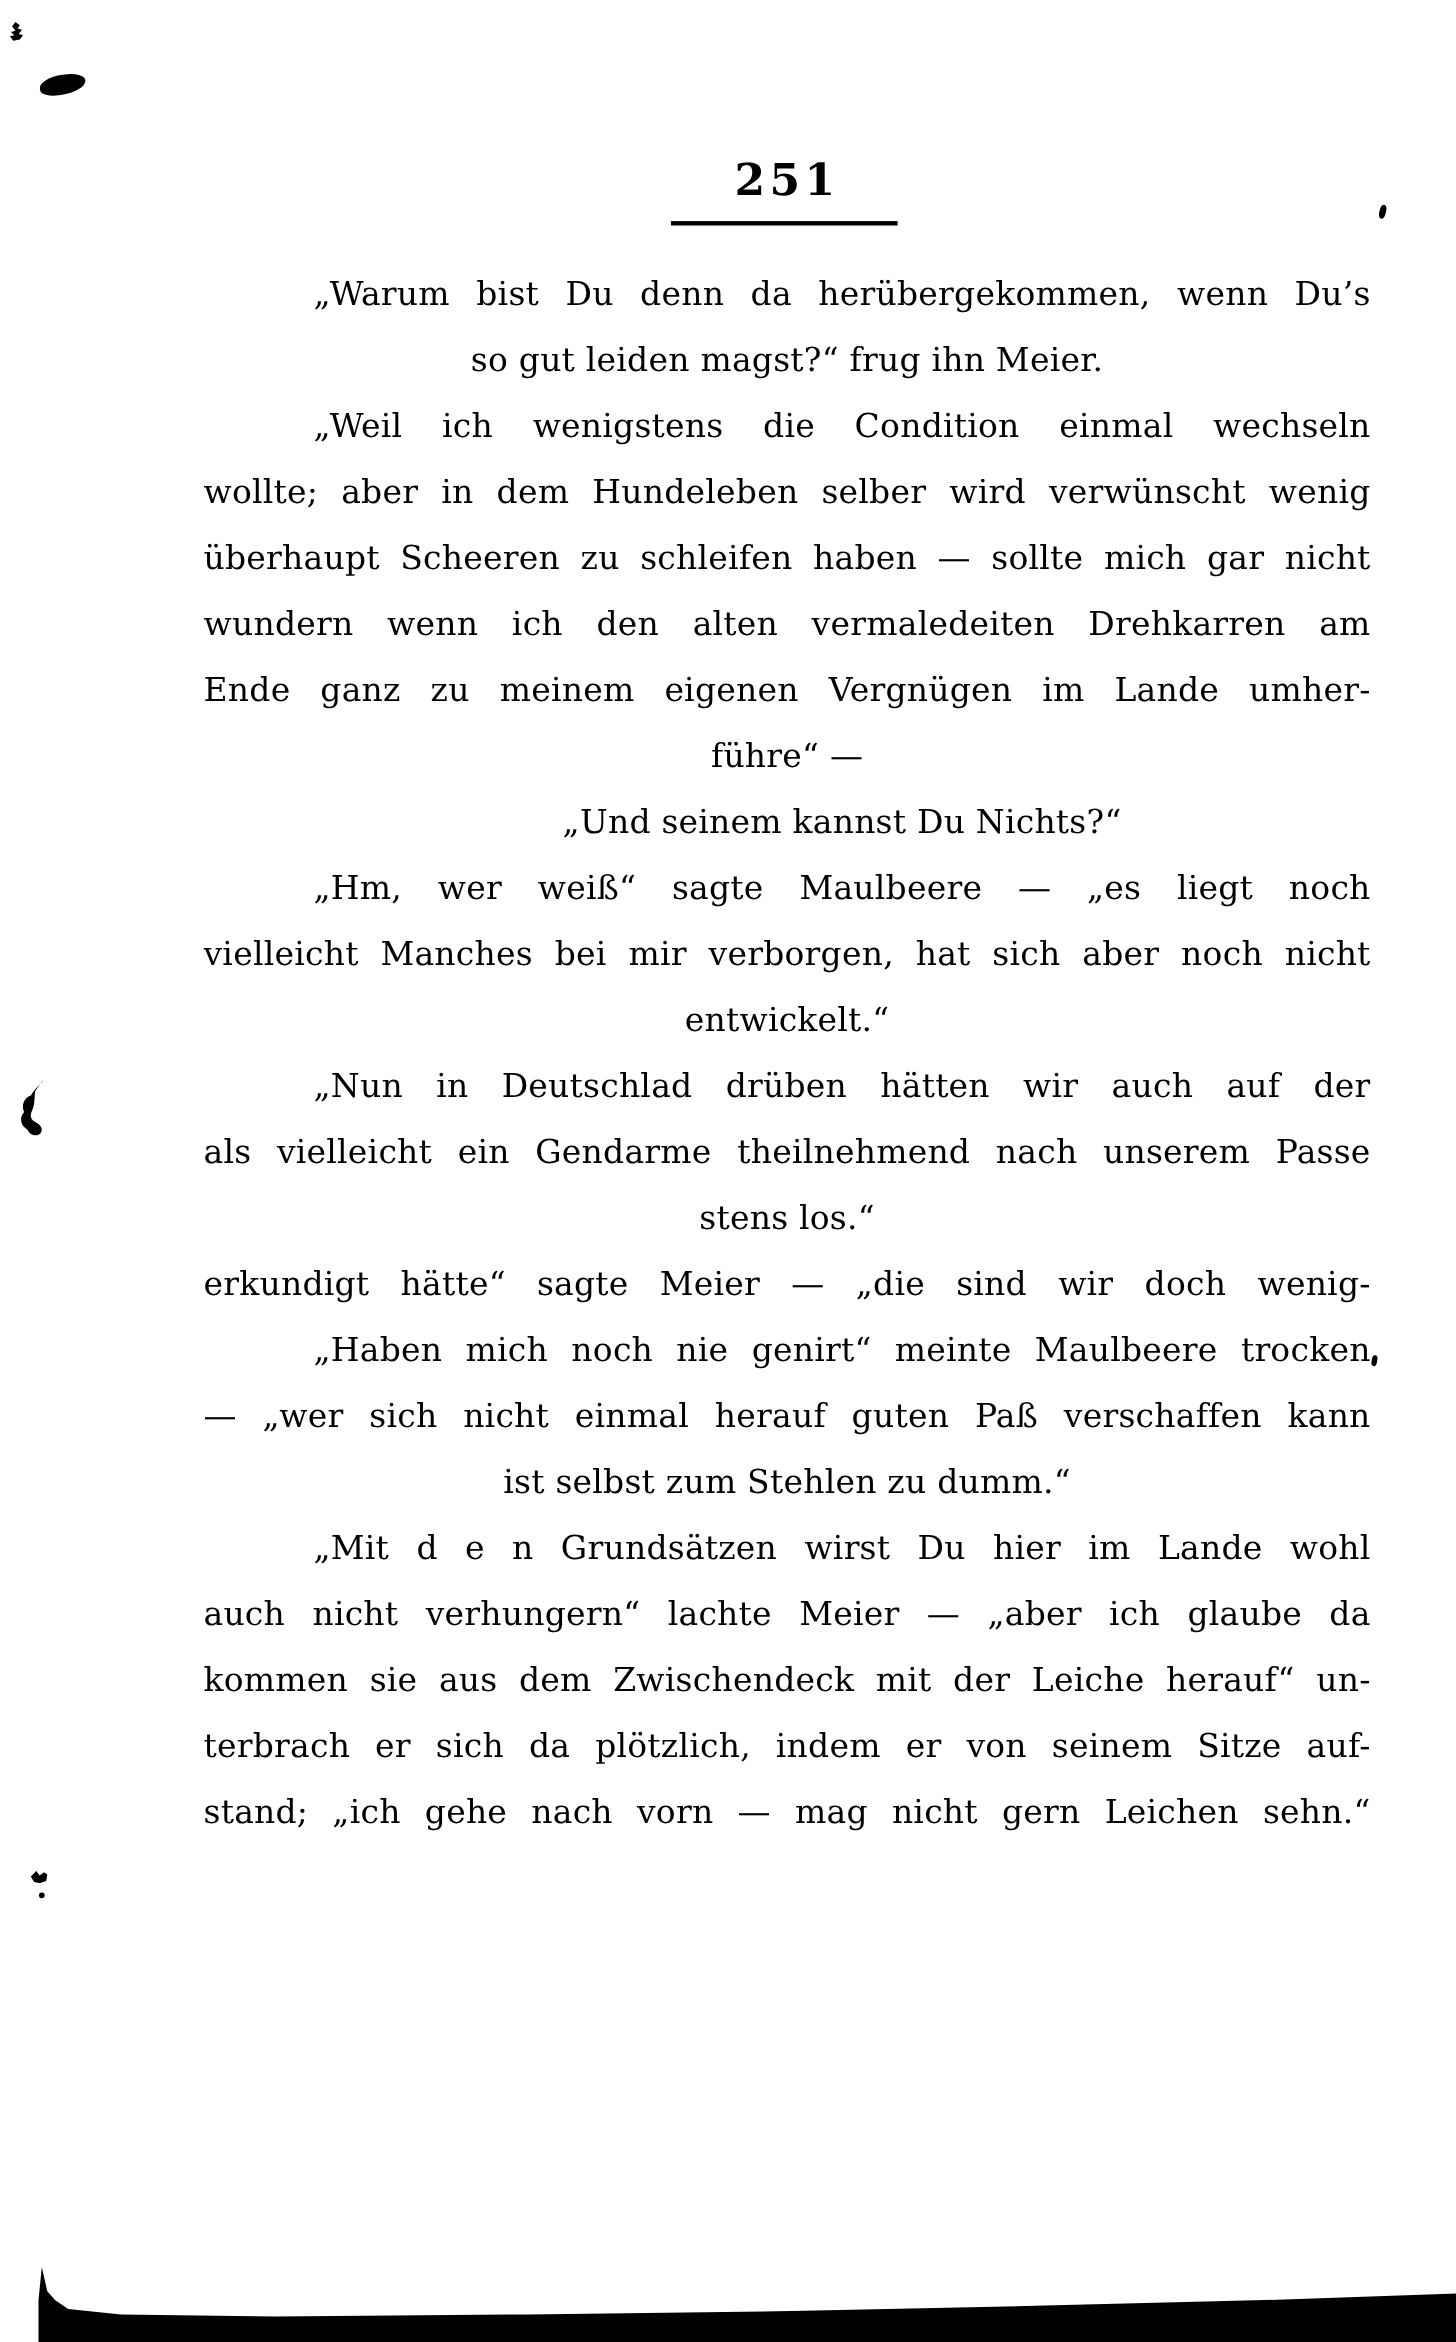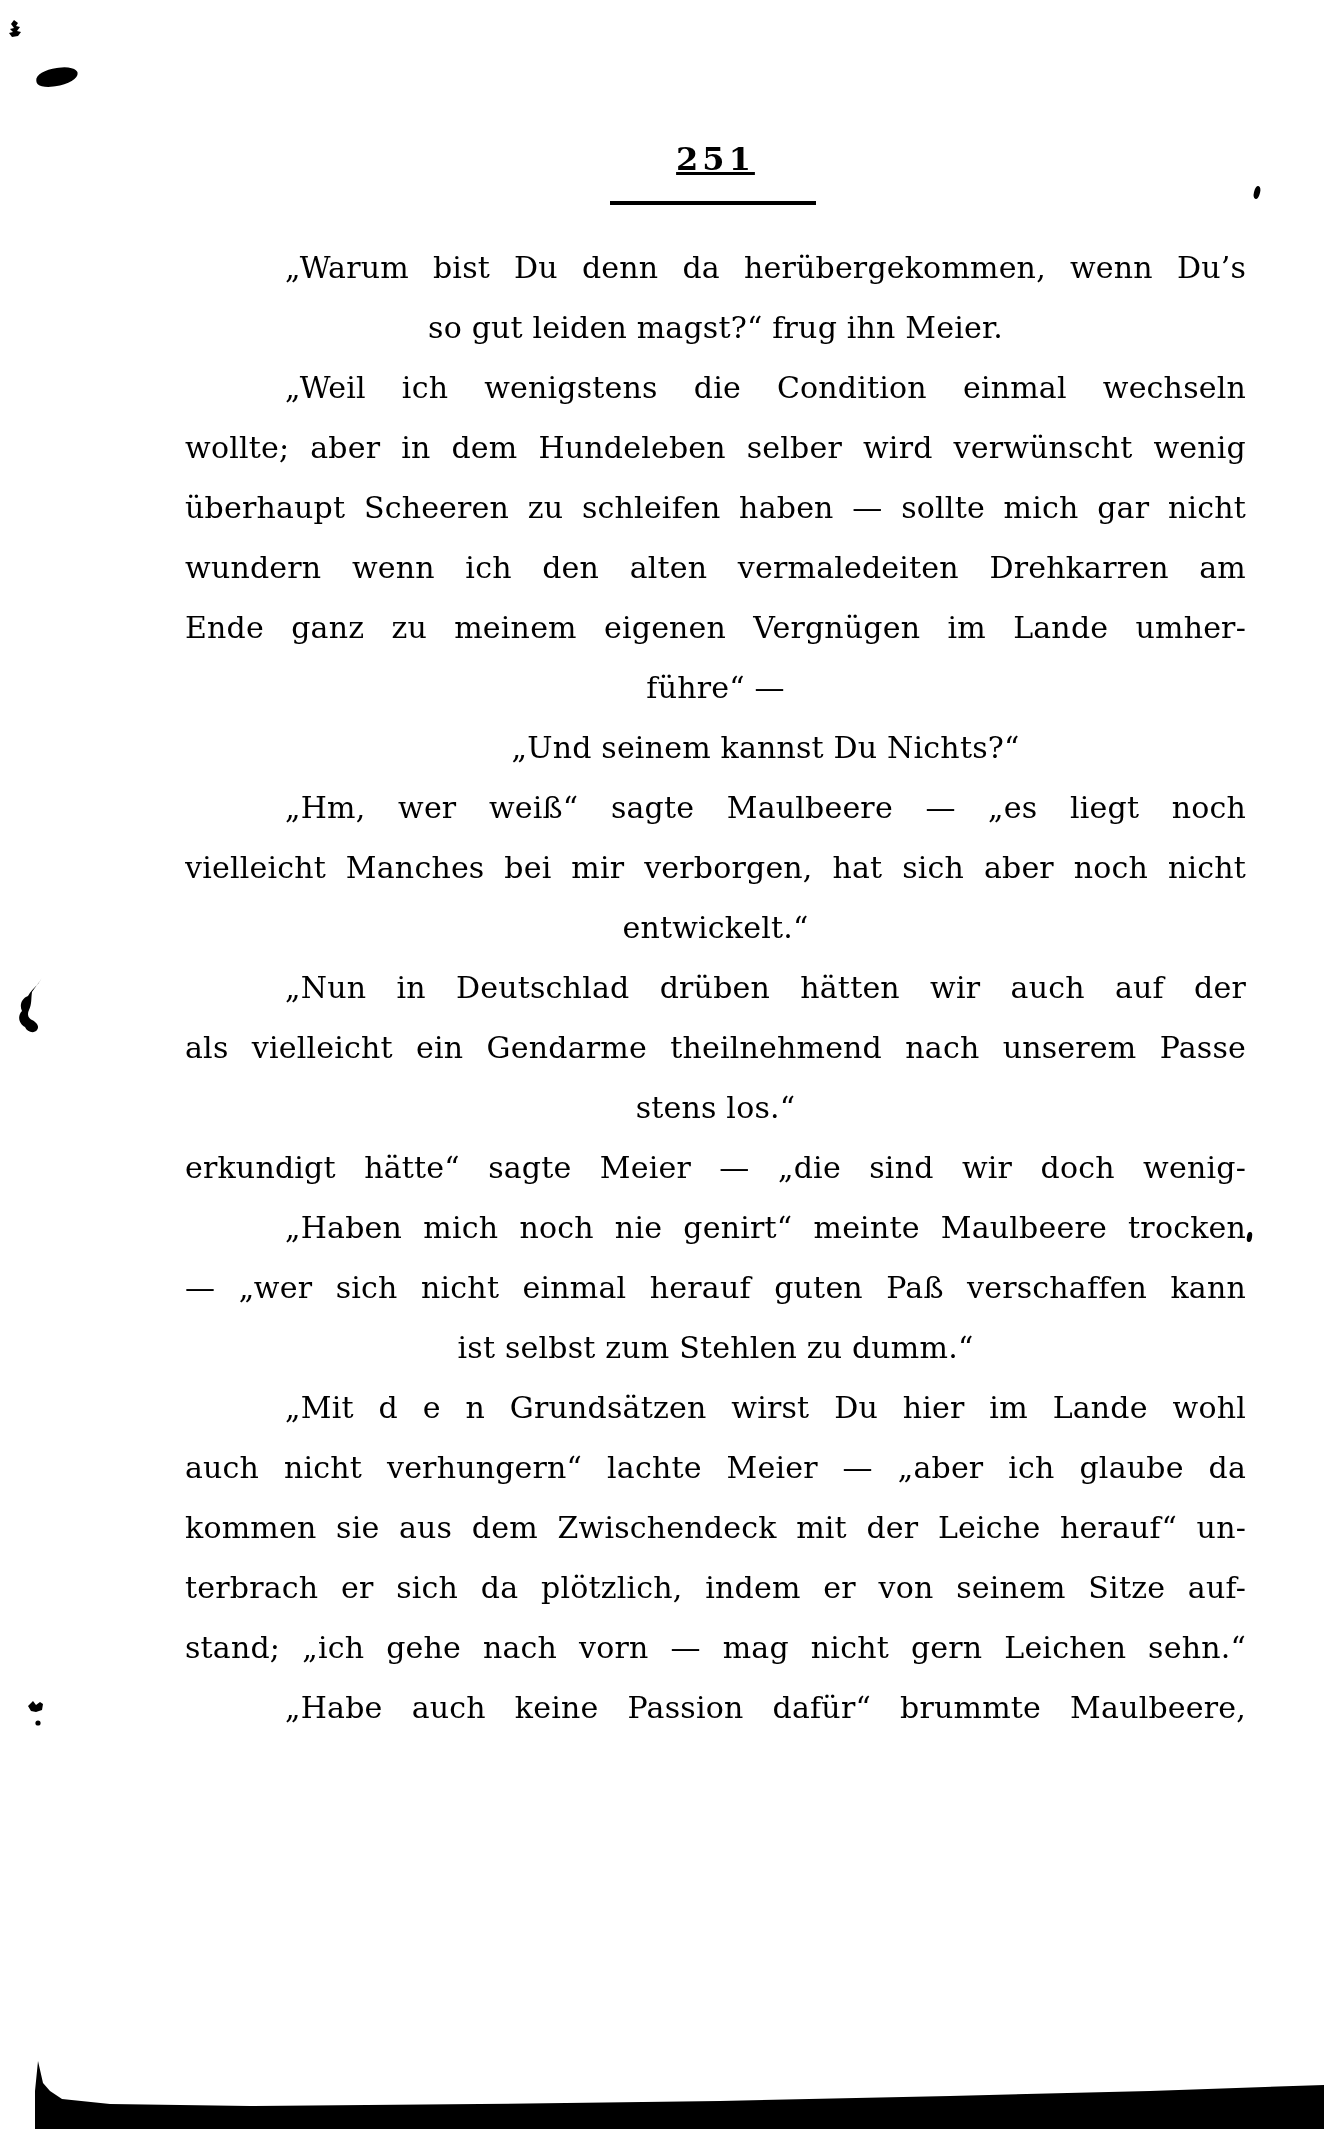--- a/index.html
+++ b/index.html
@@ -8,24 +8,23 @@
     background:#ffffff;
     position:relative;
     overflow:hidden;
     font-family:"DejaVu Serif","Liberation Serif",serif;
     color:#000;
   }
   .page-number{
     position:absolute;
     top:140px;left:185px;width:1061px;
     text-align:center;
-    font-size:32px;
+    font-size:40px;
     font-weight:bold;
     letter-spacing:4px;
-    text-decoration:underline;
   }
   .title-rule{
     position:absolute;
     top:201px;left:610px;
     width:206px;height:4px;
     background:#000;
   }
   .text-block{
     position:absolute;
     top:238px;left:185px;width:1061px;
@@ -92,21 +91,20 @@
     <div class="line">stens los.“</div>
     <div class="line j">erkundigt hätte“ sagte Meier — „die sind wir doch wenig-</div>
     <div class="line j ind">„Haben mich noch nie genirt“ meinte Maulbeere trocken</div>
     <div class="line j">— „wer sich nicht einmal herauf guten Paß verschaffen kann</div>
     <div class="line">ist selbst zum Stehlen zu dumm.“</div>
     <div class="line j ind">„Mit d e n Grundsätzen wirst Du hier im Lande wohl</div>
     <div class="line j">auch nicht verhungern“ lachte Meier — „aber ich glaube da</div>
     <div class="line j">kommen sie aus dem Zwischendeck mit der Leiche herauf“ un-</div>
     <div class="line j">terbrach er sich da plötzlich, indem er von seinem Sitze auf-</div>
     <div class="line j">stand; „ich gehe nach vorn — mag nicht gern Leichen sehn.“</div>
-    <div class="line j ind">„Habe auch keine Passion dafür“ brummte Maulbeere,</div>
   </div>
 
 <svg class="artifact speck-a" width="20" height="24" viewBox="0 0 20 24">
   <path fill="#000" d="M8,0 L12,3 L10,6 L14,7 L11,11 L15,12 L12,16 L6,17 L3,13 L7,12 L4,9 L8,8 L5,4 Z"></path>
 </svg>
 <div class="artifact speck-b"></div>
 <svg class="artifact ink-blot" width="30" height="58" viewBox="0 0 30 58">
   <path fill="#000" d="M28,0 L24,6 C20,10 16,14 14,18 C8,20 5,27 8,33 C3,38 5,46 11,49 C13,54 20,56 23,52 C26,48 22,44 18,42 C14,40 13,36 15,32 C18,26 17,20 18,14 C21,9 25,5 28,0 Z"></path>
 </svg>
 <svg class="artifact speck-c" width="20" height="30" viewBox="0 0 20 30">

